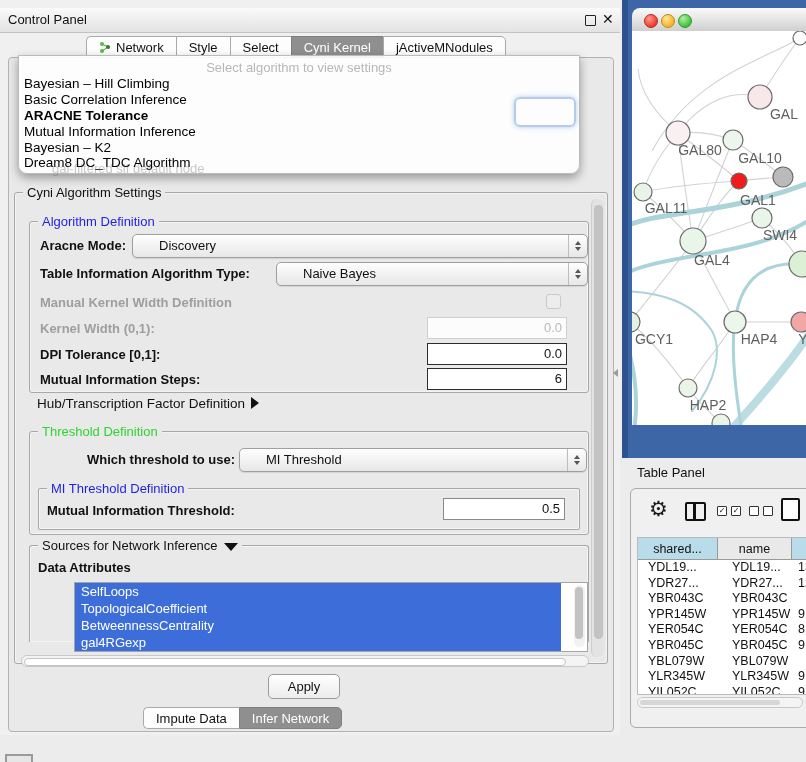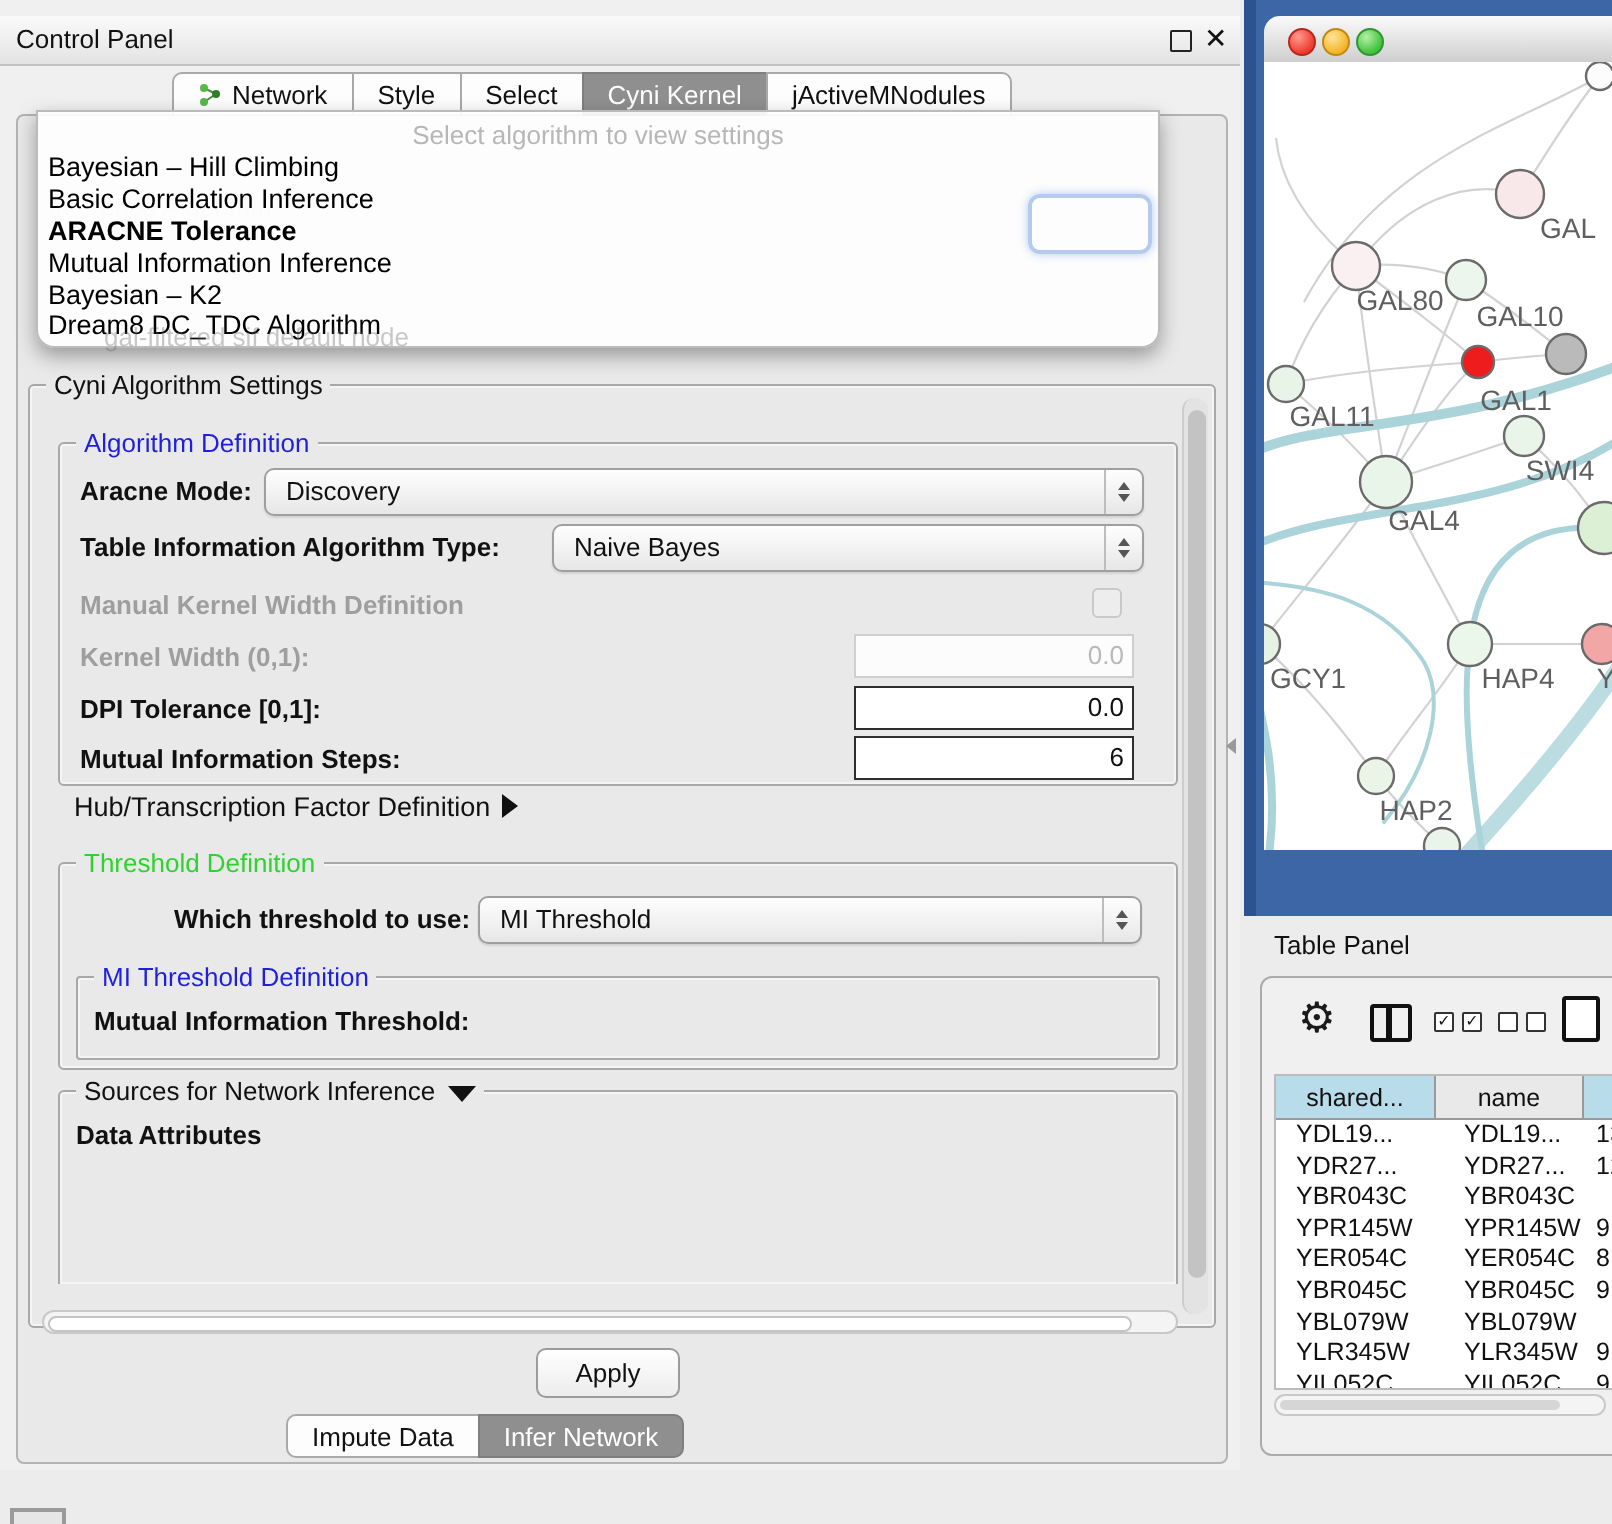--- a/index.html
+++ b/index.html
@@ -41,21 +41,21 @@
   .group{position:absolute;border:1px solid #a8a8a8;border-radius:3px;
          box-shadow:inset 0 0 0 1px rgba(255,255,255,.5);}
   .legend{position:absolute;top:-8px;left:8px;background:#e9e9e9;padding:0 4px;font-size:13px;color:#111;white-space:nowrap;}
   .legend.blue{color:#1f1fe0;}
   .legend.green{color:#2fd32f;}
   .lbl{position:absolute;font-size:13px;font-weight:bold;color:#111;white-space:nowrap;}
   .lbl.dis{color:#9e9e9e;}
   
   .combo{position:absolute;height:22px;background:linear-gradient(#fefefe,#e7e7e7);
          border:1px solid #9f9f9f;border-radius:5px;font-size:13px;line-height:22px;
-         padding-left:10px;color:#111;box-shadow:0 1px 1px rgba(0,0,0,.1);}
+         padding-left:26px;color:#111;box-shadow:0 1px 1px rgba(0,0,0,.1);}
   .steppers{position:absolute;right:0;top:0;bottom:0;width:18px;border-left:1px solid #bdbdbd;
             display:flex;flex-direction:column;align-items:center;justify-content:center;gap:2px;}
   .tri-up{width:0;height:0;border-left:3.5px solid transparent;border-right:3.5px solid transparent;border-bottom:4.5px solid #555;}
   .tri-down{width:0;height:0;border-left:3.5px solid transparent;border-right:3.5px solid transparent;border-top:4.5px solid #555;}
   
   .field{position:absolute;background:#fff;border:1px solid #8a8a8a;text-align:right;
          padding:0 4px;font-size:13px;height:20px;line-height:20px;color:#111;}
   .field.strong{border:1.5px solid #2e2e2e;}
   .field.dis{background:#fcfcfc;border:1px solid #cfcfcf;color:#b9b9b9;}
   .checkbox{position:absolute;width:13px;height:13px;border:1px solid #c9c9c9;border-radius:3px;background:#ededed;}
@@ -223,26 +223,36 @@
         <span>MI Threshold</span>
         <span class="steppers">
             <span class="tri-up"></span>
             <span class="tri-down"></span>
           </span>
       </div>
 
       <div class="group" style="left:8px;top:56px;width:540px;height:40px;border-radius:2px;">
         <span class="legend blue">MI Threshold Definition</span>
         <div class="lbl" style="left:8px;top:14px;">Mutual Information Threshold:</div>
+        <div class="field" style="left:404px;top:9px;width:112px;">0.5</div>
       </div>
     </div>
 
     <div class="group" style="left:14px;top:352px;width:558px;height:96px;border-bottom:none;border-radius:3px 3px 0 0;">
       <span class="legend"><span>Sources for Network Inference</span><span class="tri-dn"></span></span>
       <div class="lbl" style="left:8px;top:14px;">Data Attributes</div>
+      <div class="abs" id="attr-list" style="top:36px;">
+        <div class="vtrack" style="right:2px;top:2px;width:11px;height:62px;border:none;background:#f2f2f2;position:absolute;">
+          <div class="vthumb" style="left:1px;top:2px;width:8px;height:52px;"></div>
+        </div>
+      <div class="attr-item">SelfLoops</div>
+          <div class="attr-item">TopologicalCoefficient</div>
+          <div class="attr-item">BetweennessCentrality</div>
+          <div class="attr-item">gal4RGexp</div>
+        </div>
     </div>
 
     <div class="htrack" style="left:6px;top:462px;width:566px;height:10px;">
       <div class="hthumb" style="left:2px;top:1.5px;width:540px;height:6px;background:#fff;border:1px solid #c4c4c4;"></div>
     </div>
   </div>
 
   <div class="abs" id="apply-btn">Apply</div>
 
   <div class="abs tabrow" id="bottom-tabs">

